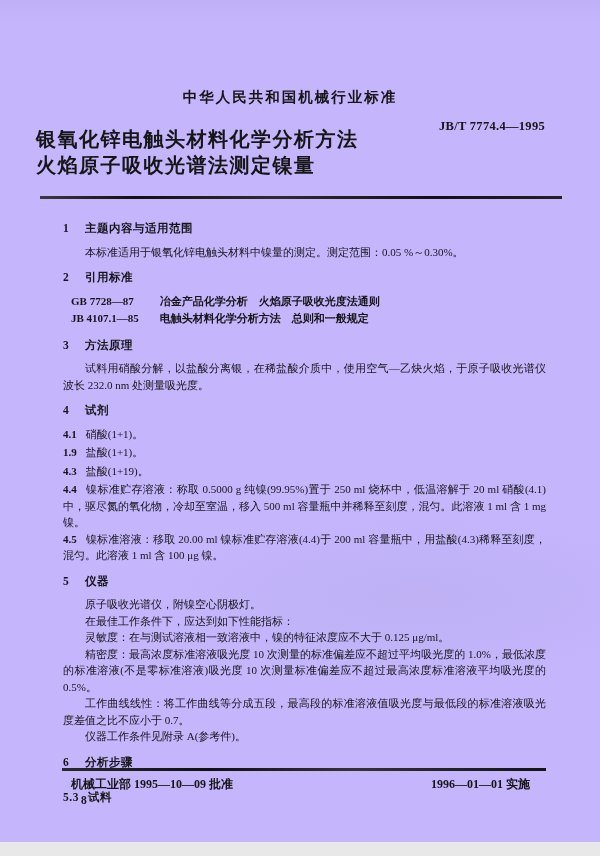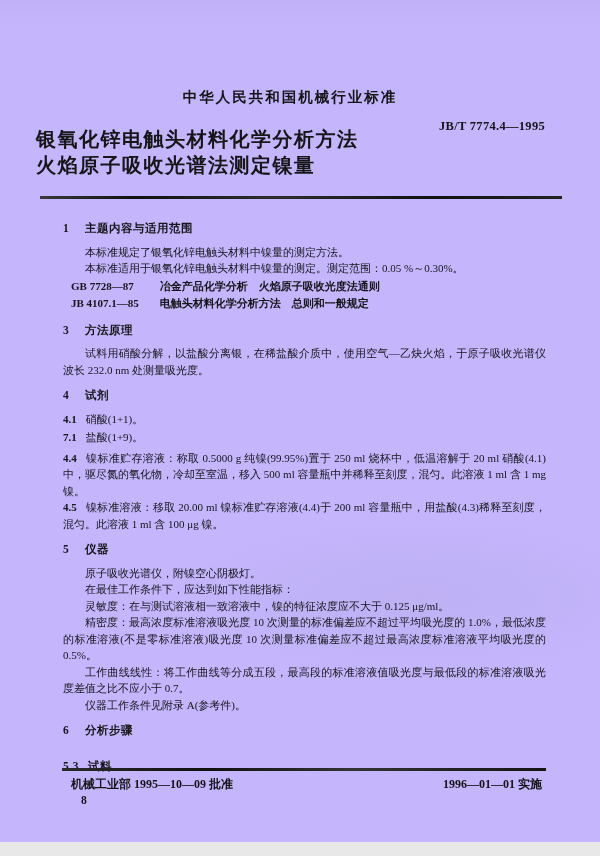--- a/index.html
+++ b/index.html
@@ -93,21 +93,21 @@
     background: linear-gradient(90deg, #2a2a2a, #101010 30%, #333 60%, #141414);
   }
   .foot-left {
     position: absolute;
     top: 776px; left: 71px;
     font-size: 12px;
     font-weight: bold;
   }
   .foot-right {
     position: absolute;
-    top: 776px; right: 58px;
+    top: 776px; right: 70px;
     font-size: 12px;
     font-weight: bold;
   }
   .page-num {
     position: absolute;
     top: 794px; left: 81px;
     font-size: 11.5px;
     font-weight: bold;
   }
 </style>
@@ -122,23 +122,25 @@
     <div>银氧化锌电触头材料化学分析方法</div>
     <div>火焰原子吸收光谱法测定镍量</div>
   </div>
   <div class="head-rule"></div>
 
   <div class="content">
 
     <div class="sec-h">
       <span class="num">1</span><span>主题内容与适用范围</span>
     </div>
-    <p class="body-p">本标准规定了银氧化锌电触头材料中镍量的测定方法。</p>
     <p class="body-p">本标准适用于银氧化锌电触头材料中镍量的测定。测定范围：0.05 %～0.30%。</p>
 
+    <div class="sec-h">
+      <span class="num">2</span><span>引用标准</span>
+    </div>
     <div class="refs">
       <div class="ref-row">
         <span class="code">GB 7728—87</span>
         <span class="name">冶金产品化学分析　火焰原子吸收光度法通则</span>
       </div>
       <div class="ref-row">
         <span class="code">JB 4107.1—85</span>
         <span class="name">电触头材料化学分析方法　总则和一般规定</span>
       </div>
     </div>
@@ -146,22 +148,23 @@
     <div class="sec-h">
       <span class="num">3</span><span>方法原理</span>
     </div>
     <p class="body-p">试料用硝酸分解，以盐酸分离银，在稀盐酸介质中，使用空气—乙炔火焰，于原子吸收光谱仪波长 232.0 nm 处测量吸光度。</p>
 
     <div class="sec-h">
       <span class="num">4</span><span>试剂</span>
     </div>
     <p class="item"><span class="inum">4.1</span><span>硝酸(1+1)。</span></p>
     <div class="gap-s"></div>
-    <p class="item"><span class="inum">7.1</span><span>盐酸(1+9)。</span></p>
+    <p class="item"><span class="inum">1.9</span><span>盐酸(1+1)。</span></p>
     <div class="gap-s"></div>
+    <p class="item"><span class="inum">4.3</span><span>盐酸(1+19)。</span></p>
     <div class="gap-s"></div>
     <p class="item"><span class="inum">4.4</span><span>镍标准贮存溶液：称取 0.5000 g 纯镍(99.95%)置于 250 ml 烧杯中，低温溶解于 20 ml 硝酸(4.1)中，驱尽氮的氧化物，冷却至室温，移入 500 ml 容量瓶中并稀释至刻度，混匀。此溶液 1 ml 含 1 mg 镍。</span></p>
     <p class="item"><span class="inum">4.5</span><span>镍标准溶液：移取 20.00 ml 镍标准贮存溶液(4.4)于 200 ml 容量瓶中，用盐酸(4.3)稀释至刻度，混匀。此溶液 1 ml 含 100 μg 镍。</span></p>
 
     <div class="sec-h">
       <span class="num">5</span><span>仪器</span>
     </div>
     <p class="body-p">原子吸收光谱仪，附镍空心阴极灯。</p>
     <p class="body-p">在最佳工作条件下，应达到如下性能指标：</p>
     <p class="body-p">灵敏度：在与测试溶液相一致溶液中，镍的特征浓度应不大于 0.125 μg/ml。</p>

